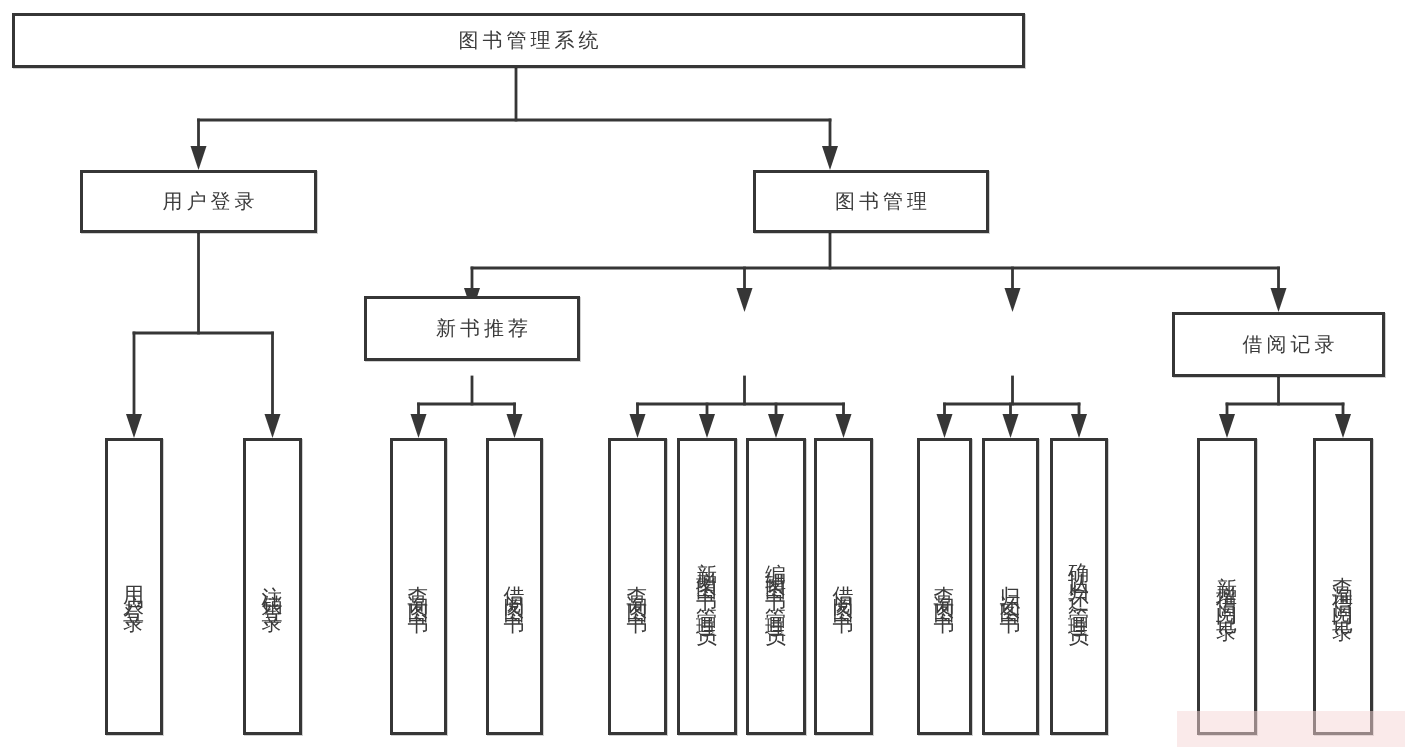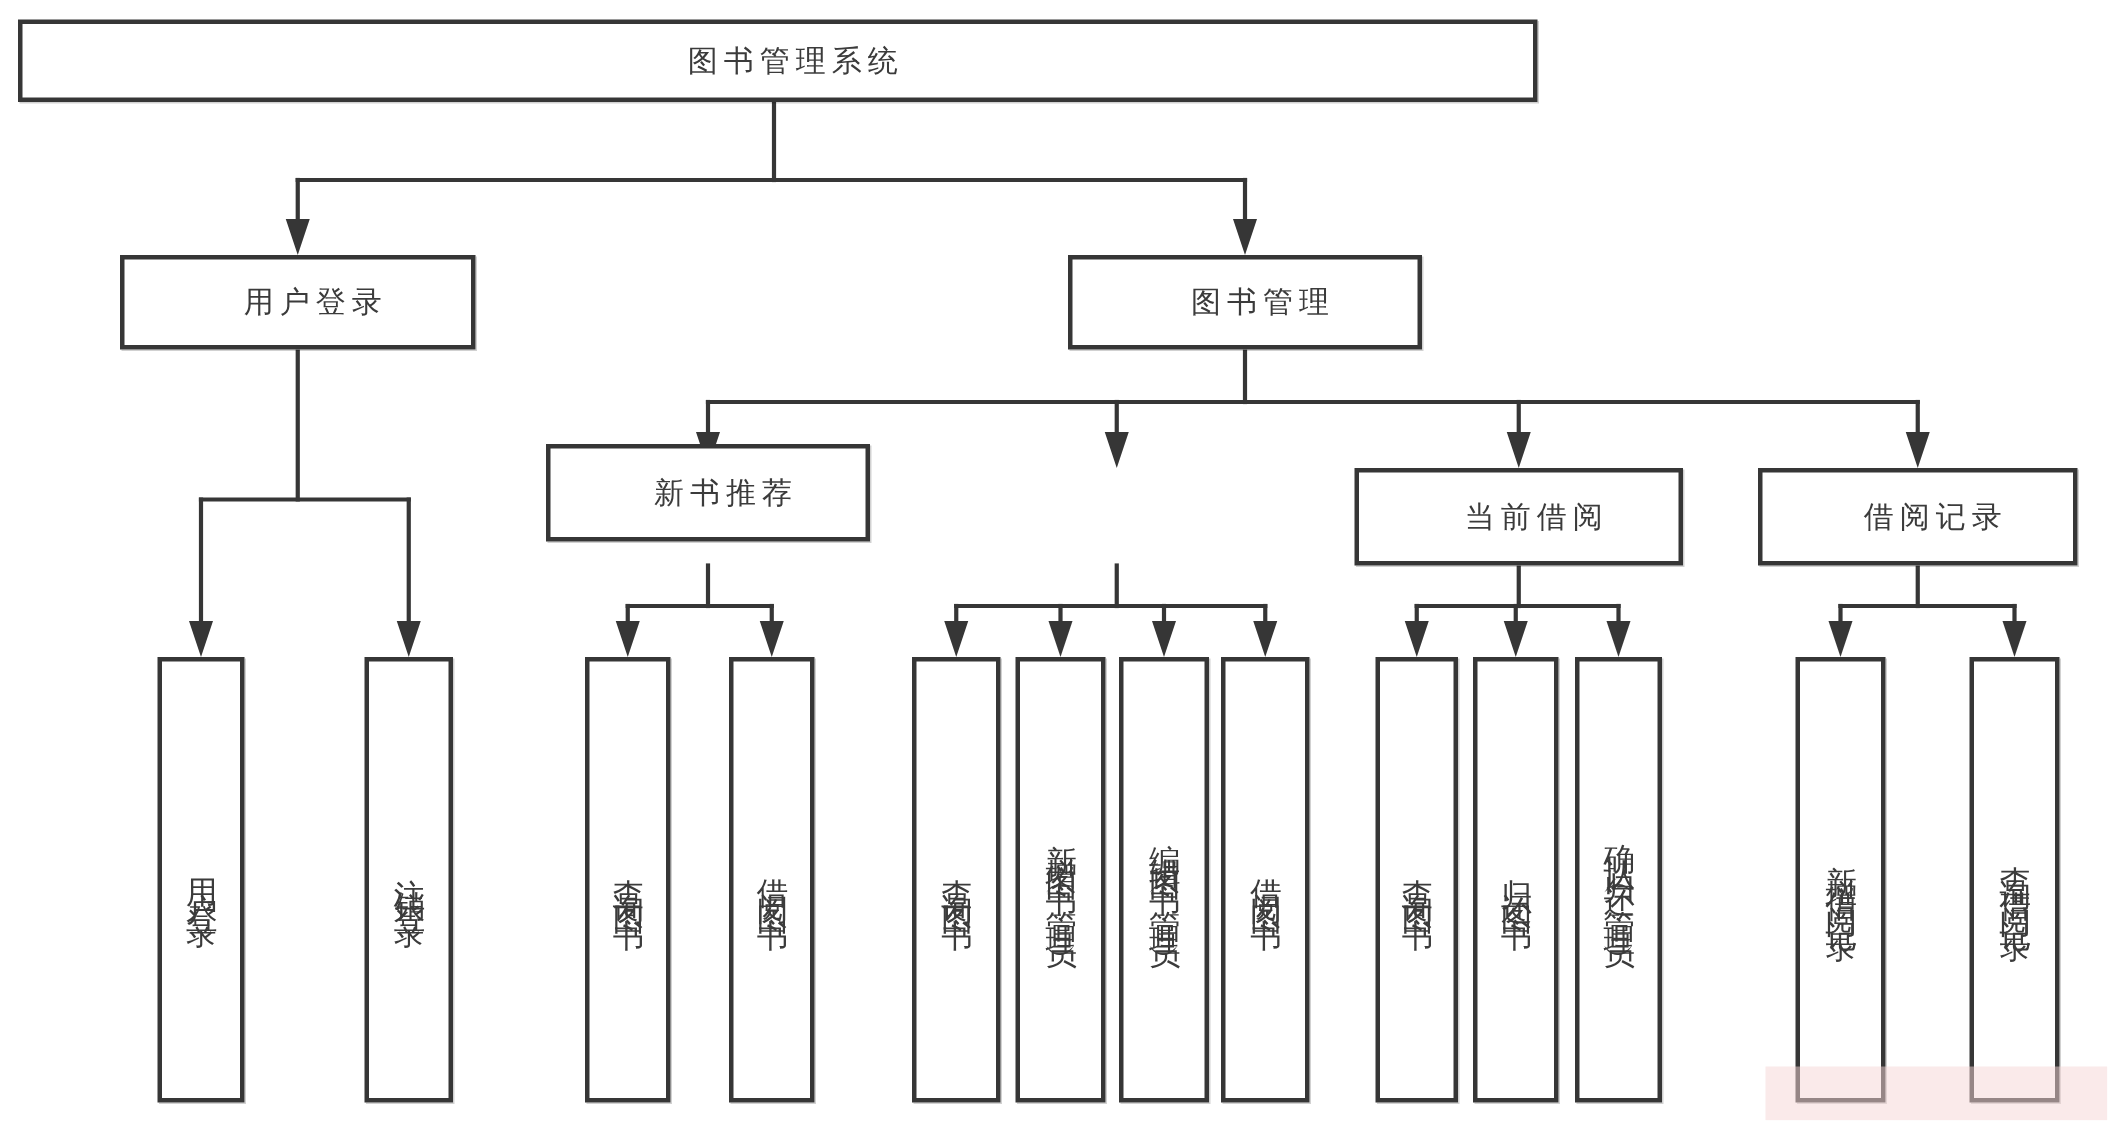--- a/index.html
+++ b/index.html
@@ -101,29 +101,26 @@
       <polygon points="1335,414 1351,414 1343,438" fill="#363636"></polygon>
     </svg>
 
   <div class="hbox" style="left:12px;top:13px;width:1013px;height:55px">
     <span>图书管理系统</span>
   </div>
 
   <div class="hbox" style="left:80px;top:170px;width:237px;height:63px">
     <span>用户登录</span>
   </div>
-  <div class="hbox" style="left:712px;top:170px;width:236px;height:63px">
+  <div class="hbox" style="left:753px;top:170px;width:236px;height:63px">
     <span>图书管理</span>
   </div>
 
   <div class="hbox" style="left:364px;top:296px;width:216px;height:65px">
     <span>新书推荐</span>
-  </div>
-  <div class="hbox" style="left:903px;top:312px;width:219px;height:65px">
-    <span>当前借阅</span>
   </div>
   <div class="hbox" style="left:1172px;top:312px;width:213px;height:65px">
     <span>借阅记录</span>
   </div>
 
   <div class="vbox" style="left:105px;top:438px;width:58px;height:297px">
     <span>用户登录</span>
   </div>
   <div class="vbox" style="left:243px;top:438px;width:59px;height:297px">
     <span>注销登录</span>

